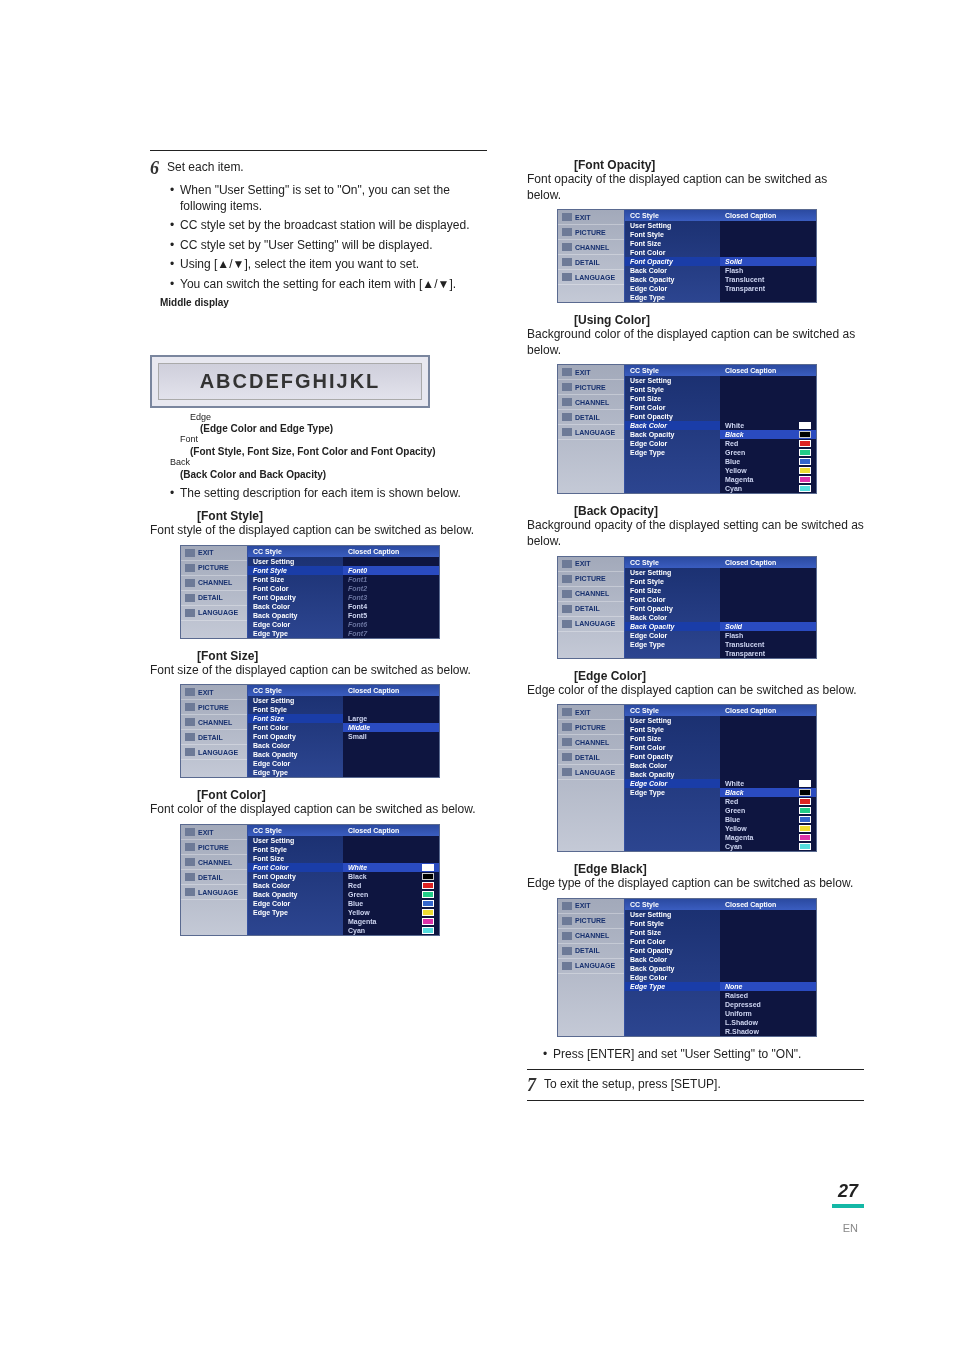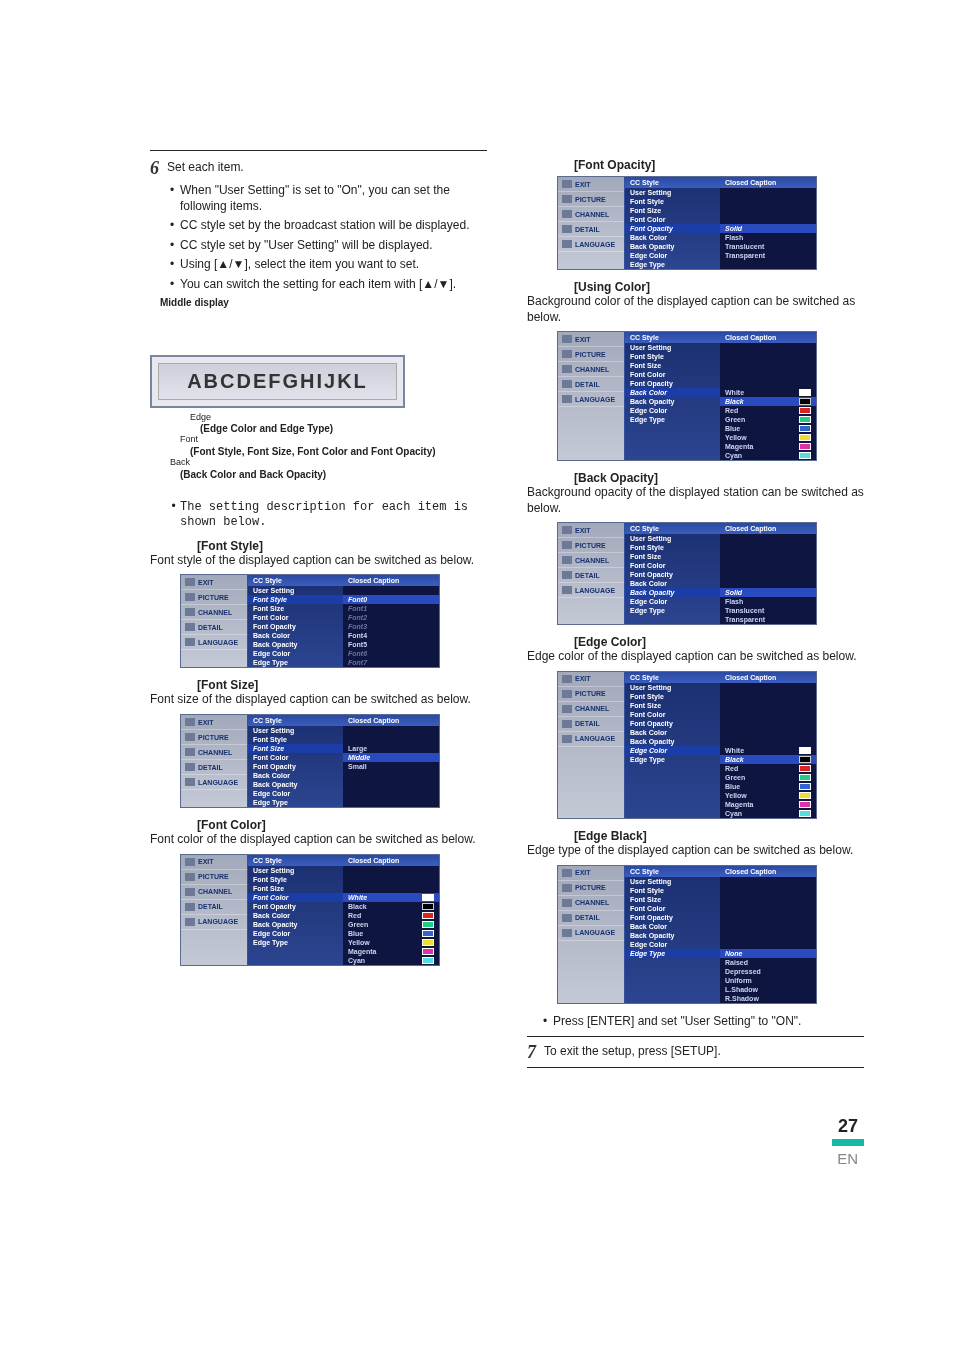--- a/index.html
+++ b/index.html
@@ -10,27 +10,27 @@
   .step { display: flex; gap: 8px; margin-bottom: 6px; }
   .stepnum { font-family: Georgia, 'Times New Roman', serif; font-style: italic; font-weight: bold; font-size: 18px; color: #333; line-height: 1; }
   .steptext { font-size: 12px; line-height: 1.35; }
   .bullets { margin-left: 20px; }
   .bullets li { list-style: none; position: relative; padding-left: 10px; margin-bottom: 4px; line-height: 1.3; }
   .bullets li::before { content: "•"; position: absolute; left: 0; }
   .section-title { font-weight: bold; margin-top: 8px; margin-left: 47px; }
   .section-desc { font-size: 12px; line-height: 1.3; margin-bottom: 6px; }
   .pic-preview { margin: 8px 0 4px 0; }
   .pic-label { font-size: 10px; font-weight: bold; margin-left: 10px; }
-  .pic-box { border: 2px solid #7a869e; background: #e8e8f0; width: 255px; position: relative; margin-top: 47px; }
+  .pic-box { border: 2px solid #7a869e; background: #e8e8f0; width: 280px; position: relative; margin-top: 47px; }
   .pic-box-inner { margin: 6px; border: 1px solid #aaa; padding: 6px 8px; background: linear-gradient(#cfcfdb, #e2e2ec); text-align: center; font-size: 20px; font-weight: bold; letter-spacing: 2px; color: #333; }
   .pic-annot { font-size: 9px; font-weight: normal; margin-left: 40px; line-height: 1.3; }
   .pic-annot-line { font-size: 10px; margin-left: 50px; }
   .pg-footer { text-align: right; padding: 0 90px 40px 0; }
-  .pg-num-big { font-size: 18px; font-weight: bold; display: inline-block; border-bottom: 7px solid #14b8a6; padding: 0 6px 2px; }
-  .pg-en { font-size: 15px; color: #888; display: block; margin-top: 4px; margin-right: 6px; }
+  .pg-num-big { font-size: 18px; font-weight: bold; font-style: italic; display: inline-block; border-bottom: 4px solid #14b8a6; padding: 0 6px 2px; margin-top: 32px; }
+  .pg-en { font-size: 11px; color: #888; display: block; margin-top: 14px; margin-right: 6px; }
 
   
   .menu-shot { width: 260px; margin: 4px 0 10px 30px; border: 1px solid #5a6a90; display: flex; font-size: 8px; }
   .menu-left { width: 66px; background: linear-gradient(#a2a9ba, #c4c9d6); display: flex; flex-direction: column; }
   .menu-left .itm { padding: 3px 4px; font-size: 7px; color: #18316f; font-weight: bold; border-bottom: 1px solid rgba(255,255,255,0.3); display: flex; align-items: center; gap: 3px; }
   .menu-left .itm-ic { width: 10px; height: 8px; background: #6d7a97; display: inline-block; }
   .menu-mid { width: 96px; background: linear-gradient(#1a2f6f, #2c4590); color: #fff; display: flex; flex-direction: column; border-left: 1px solid #3450a0; }
   .menu-mid .hdr { background: linear-gradient(#2b4aa0, #3a5dc0); padding: 2px 5px; font-weight: bold; font-size: 7px; }
   .menu-mid .row { padding: 1px 5px; font-size: 7px; font-weight: bold; }
   .menu-mid .row.sel { background: #1a3da8; font-style: italic; }
@@ -76,21 +76,21 @@
         </div>
       </div>
       <div>
         <div class="pic-annot">Edge</div>
         <div class="pic-annot-line"><b>(Edge Color and Edge Type)</b></div>
         <div class="pic-annot" style="margin-left:30px">Font</div>
         <div class="pic-annot-line" style="margin-left:40px"><b>(Font Style, Font Size, Font Color and Font Opacity)</b></div>
         <div class="pic-annot" style="margin-left:20px">Back</div>
         <div class="pic-annot-line" style="margin-left:30px"><b>(Back Color and Back Opacity)</b></div>
       </div>
-      <ul class="bullets" style="margin-top: 20px; font-family: Liberation Mono, monospace;">
+      <ul class="bullets" style="margin-top: 6px;">
         <li>The setting description for each item is shown below.</li>
       </ul>
       <div class="section-title">[Font Style]</div>
       <div class="section-desc">Font style of the displayed caption can be switched as below.</div>
       <div class="menu-shot">
         <div class="menu-left">
           <div class="itm">
             <span class="itm-ic"></span>
             <span>EXIT</span>
           </div>
@@ -276,20 +276,21 @@
           </div>
           <div class="optrow">
             <span>Cyan</span>
             <span class="swatch sw-cyan"></span>
           </div>
         </div>
       </div>
     </div>
   <div class="col" id="col-right">
       <div class="section-title">[Font Opacity]</div>
+      <div class="section-desc">Font opacity of the displayed caption can be switched as below.</div>
       <div class="menu-shot">
         <div class="menu-left">
           <div class="itm">
             <span class="itm-ic"></span>
             <span>EXIT</span>
           </div>
           <div class="itm">
             <span class="itm-ic"></span>
             <span>PICTURE</span>
           </div>
@@ -410,21 +411,21 @@
             <span>Magenta</span>
             <span class="swatch sw-magenta"></span>
           </div>
           <div class="optrow">
             <span>Cyan</span>
             <span class="swatch sw-cyan"></span>
           </div>
         </div>
       </div>
       <div class="section-title">[Back Opacity]</div>
-      <div class="section-desc">Background opacity of the displayed station can be switched as below.</div>
+      <div class="section-desc">Background opacity of the displayed setting can be switched as below.</div>
       <div class="menu-shot">
         <div class="menu-left">
           <div class="itm">
             <span class="itm-ic"></span>
             <span>EXIT</span>
           </div>
           <div class="itm">
             <span class="itm-ic"></span>
             <span>PICTURE</span>
           </div>

